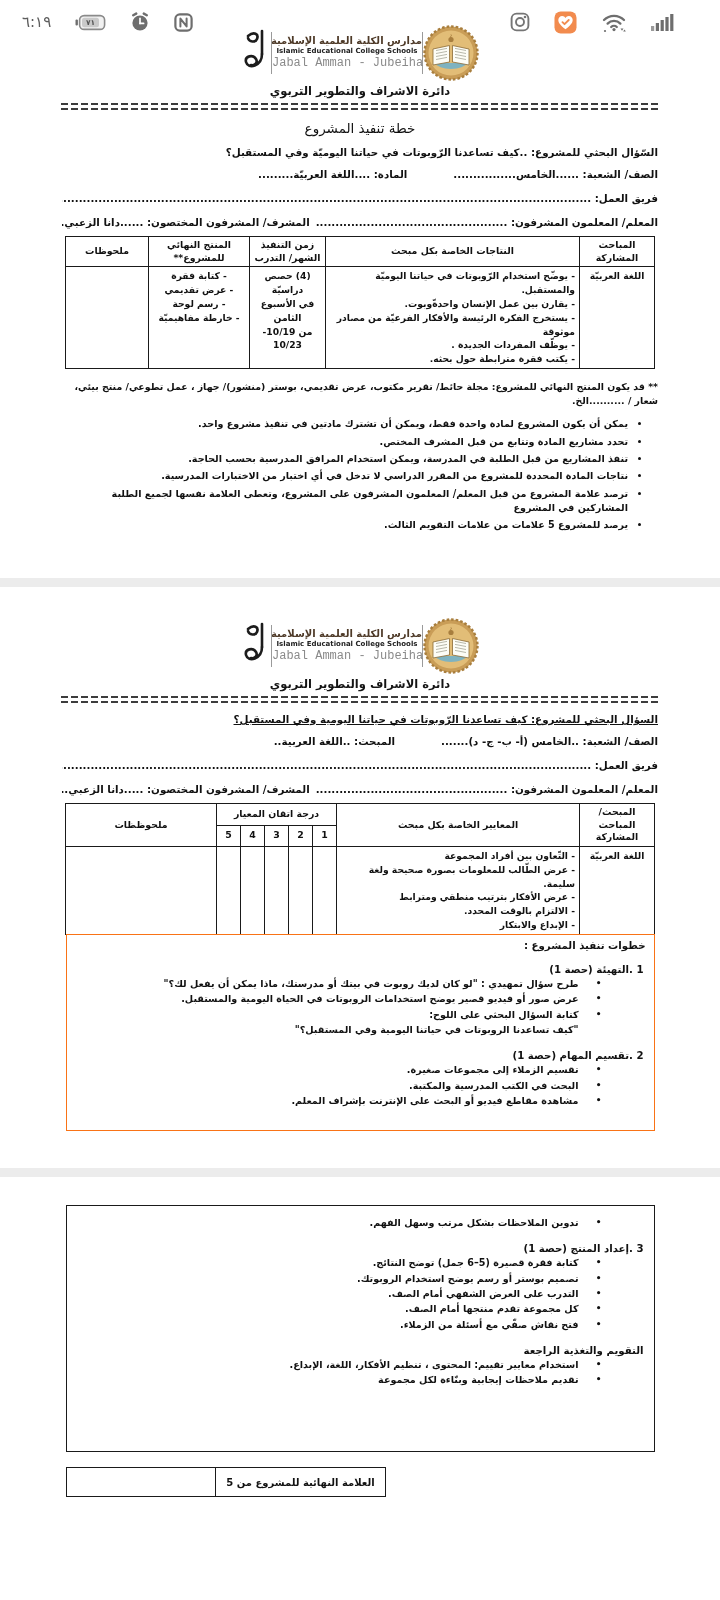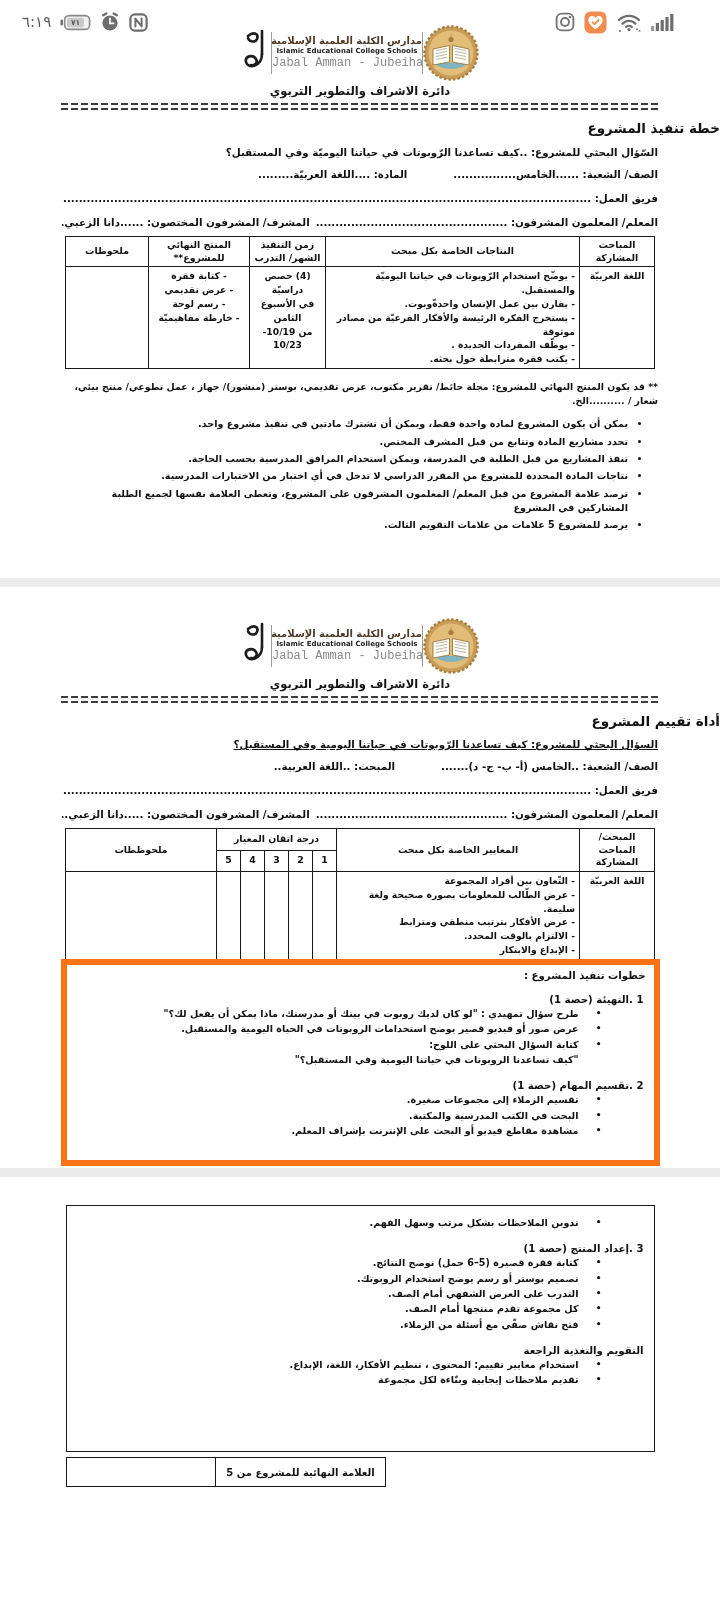--- a/index.html
+++ b/index.html
@@ -6,21 +6,21 @@
   body{
     width:720px;height:1600px;background:#fff;color:#111;
     font-family:"DejaVu Sans",sans-serif;overflow:hidden;position:relative;
   }
   
   .status-bar{
     position:absolute;top:8px;left:0;right:0;height:28px;
     display:flex;justify-content:space-between;align-items:center;
     padding:0 46px 0 22px;color:#6e6e6e;z-index:5;
   }
-  .sb-group{display:flex;align-items:center;gap:9px;}
+  .sb-group{display:flex;align-items:center;gap:24px;}
   .sb-time{font-size:15px;color:#5d5d5d;letter-spacing:1px;}
   .sb-icon{display:block;}
   
   .page{position:relative;overflow:hidden;background:#fff;}
   .page-1{height:553px;}
   .page-2{height:550px;}
   .page-3{height:479px;}
   .page-gap{height:9px;background:#ececec;}
   
   .logo-row{display:flex;justify-content:center;align-items:center;direction:rtl;}
@@ -32,54 +32,54 @@
   .dept{margin-top:3px;text-align:center;font-size:11.5px;font-weight:bold;color:#141414;}
   .eqline{
     width:598px;height:8px;margin:5px auto 0;
     background-image:
       repeating-linear-gradient(90deg,#3c3c3c 0 7px,transparent 7px 10px),
       repeating-linear-gradient(90deg,#3c3c3c 0 7px,transparent 7px 10px);
     background-size:100% 2.4px,100% 2.4px;
     background-position:0 0,0 5px;background-repeat:no-repeat,no-repeat;
   }
   
-  .doc-title{margin-top:9px;text-align:right;font-size:13.5px;font-weight:bold;direction:rtl;}
+  .doc-title{margin-top:9px;text-align:center;font-size:13.5px;font-weight:normal;direction:rtl;}
   .fline{direction:rtl;margin:5px 62px 0;font-size:10.3px;font-weight:bold;
          white-space:nowrap;overflow:hidden;line-height:17px;}
   .fline.two{display:flex;gap:46px;}
   .fline.sup{display:flex;gap:6px;}
   
   table.doc{direction:rtl;border-collapse:collapse;margin:5px auto 0;width:589px;table-layout:fixed;}
   table.doc th,table.doc td{border:1px solid #1a1a1a;font-weight:bold;padding:2px 4px;}
   table.doc th{font-size:9.4px;text-align:center;vertical-align:middle;line-height:1.35;}
   table.doc td{font-size:9.2px;vertical-align:top;line-height:1.5;}
   td.c-subject{text-align:center;vertical-align:middle;}
   td.c-lines{text-align:right;padding:2px 7px;}
   td.c-center{text-align:center;}
   .cell-line{white-space:normal;}
   
   th.num{font-size:11px;padding:1px;}
   
   .footnote{direction:rtl;margin:11px 62px 0;font-size:9.4px;font-weight:bold;line-height:1.5;}
   ul.notes{direction:rtl;margin:9px 78px 0 66px;padding:0 14px 0 0;list-style:disc;}
   ul.notes li{font-size:9.6px;font-weight:bold;line-height:1.45;margin-bottom:3.5px;}
   
-  .steps-box{direction:rtl;width:571px;margin:-1px auto 0;border:6px solid #f97316;
+  .steps-box{direction:rtl;width:571px;margin:-1px auto 0;border:1px solid #f97316;
              padding:5px 8px 12px;min-height:178px;background:#fff;}
   .p3-box{direction:rtl;width:571px;margin:28px auto 0;border:1px solid #1a1a1a;
           padding:9px 8px 14px;min-height:222px;background:#fff;}
   .steps-heading{font-size:10.2px;font-weight:bold;}
   .step-title{font-size:10.2px;font-weight:bold;margin:13px 2px 1px;}
   .step-title:empty{display:none;}
   .step-line{display:flex;gap:16px;padding-right:44px;font-size:9.6px;font-weight:bold;
              line-height:1.6;align-items:flex-start;}
   .step-line .marker{width:7px;flex:0 0 7px;font-size:9px;line-height:1.7;}
   .step-line .txt{white-space:pre-wrap;}
   
-  table.final{direction:rtl;border-collapse:collapse;margin:5px 334px 0 66px;table-layout:fixed;}
+  table.final{direction:rtl;border-collapse:collapse;margin:15px 334px 0 66px;table-layout:fixed;}
   table.final td{border:1px solid #1a1a1a;height:26px;font-size:10px;font-weight:bold;text-align:center;}
 </style>
 </head>
 <body>
 
 <div class="status-bar">
   <div class="sb-group">
     <span class="sb-time">٦:١٩</span>
     <svg class="sb-icon" width="31" height="17" viewBox="0 0 31 17">
       <rect x="0.5" y="5.5" width="2.4" height="6" rx="1" fill="#6e6e6e"></rect>
@@ -278,21 +278,20 @@
       <g fill="none" stroke="#1c1c1c" stroke-width="2.6" stroke-linecap="round">
         <path d="M21 3 V 26"></path>
         <path d="M7 8 C 13 3 18 6 16 11 C 14.5 15 8 14 7 10"></path>
         <path d="M21 26 C 21 38 7 42 5 34 C 3.6 28 12 26 15 31 C 17 34.4 14 38 10 37"></path>
       </g>
     </svg>
   </div>
   <div class="dept">دائرة الاشراف والتطوير التربوي</div>
   <div class="eqline"></div>
 
-  <div class="doc-title">أداة تقييم المشروع</div>
   <div class="fline" style="margin-top:7px;text-decoration:underline;">السؤال البحثي للمشروع: كيف تساعدنا الرّوبوتات في حياتنا اليومية وفي المستقبل؟</div>
   <div class="fline two">
     <span>الصف/ الشعبة: ..الخامس (أ- ب- ج- د).......</span>
     <span>المبحث: ..اللغة العربية..</span>
   </div>
   <div class="fline" style="margin-top:7px;">فريق العمل: ....................................................................................................................................................................</div>
   <div class="fline sup" style="margin-top:7px;">
     <span>المعلم/ المعلمون المشرفون: .................................................</span>
     <span>المشرف/ المشرفون المختصون: .....دانا الزعبي...............</span>
   </div>

